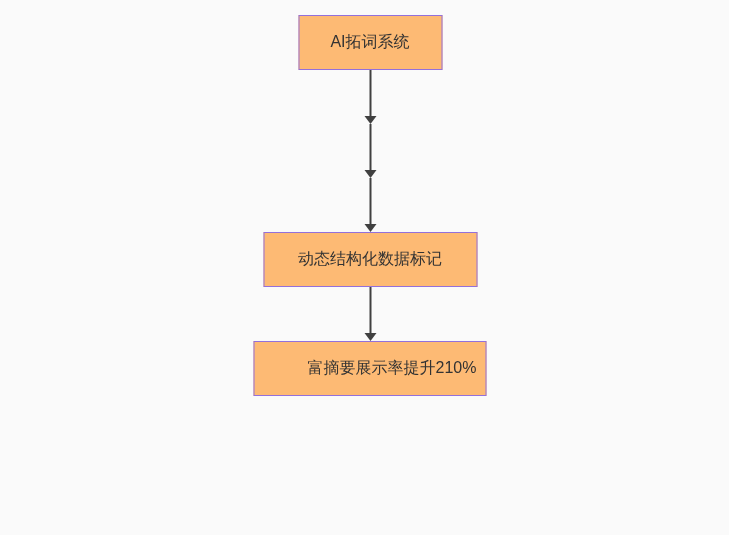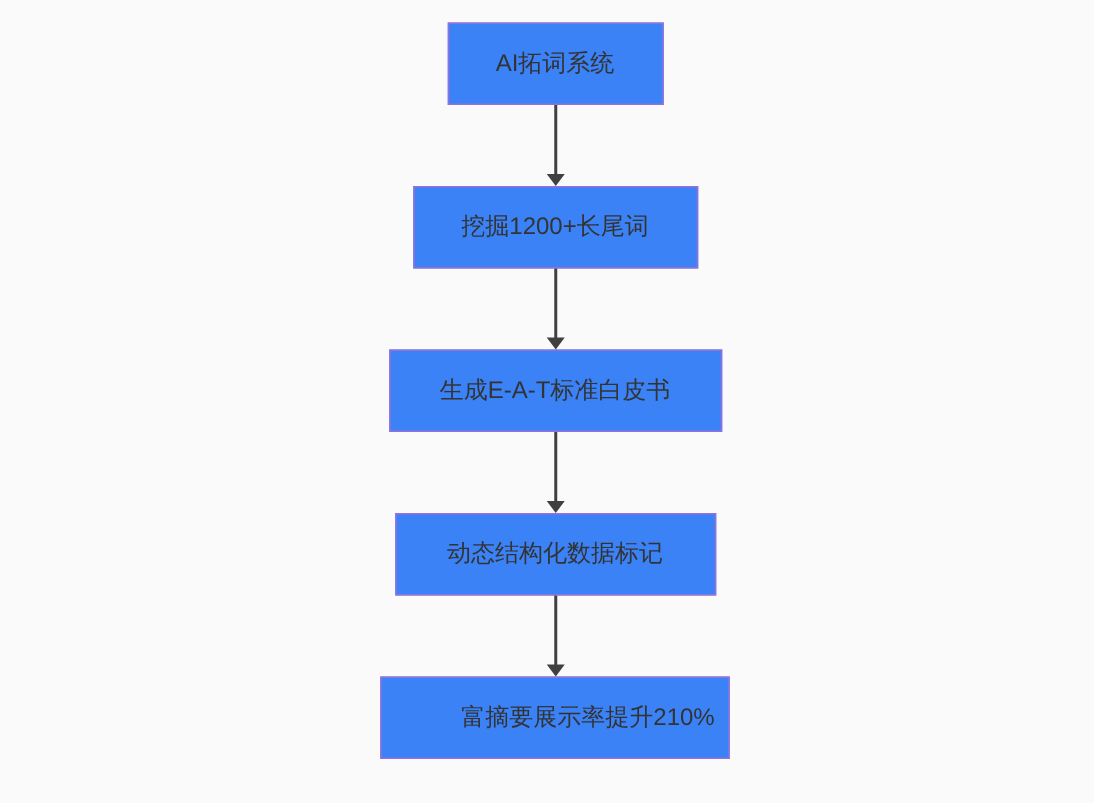--- a/index.html
+++ b/index.html
@@ -19,21 +19,21 @@
     top: 15px;
     left: 370px;
     transform: translateX(-50%);
     display: flex;
     flex-direction: column;
     align-items: center;
   }
   .node {
     box-sizing: border-box;
     height: 55px;
-    background: #3b82f6;
+    background: #fdba74;
     border: 1.5px solid #9370DB;
     display: flex;
     align-items: center;
     justify-content: center;
     color: #333333;
     font-size: 16px;
     white-space: nowrap;
     text-align: center;
   }
   .node-1 { width: 144px; }
@@ -74,32 +74,26 @@
 
   <div class="node node-1">
     <span>AI拓词系统</span>
   </div>
 
   <div class="edge">
     <div class="line"></div>
     <div class="arrowhead"></div>
   </div>
 
-  <div class="node node-2">
-    <span>挖掘1200+长尾词</span>
-  </div>
 
   <div class="edge">
     <div class="line"></div>
     <div class="arrowhead"></div>
   </div>
 
-  <div class="node node-3">
-    <span>生成E-A-T标准白皮书</span>
-  </div>
 
   <div class="edge">
     <div class="line"></div>
     <div class="arrowhead"></div>
   </div>
 
   <div class="node node-4">
     <span>动态结构化数据标记</span>
   </div>
 

